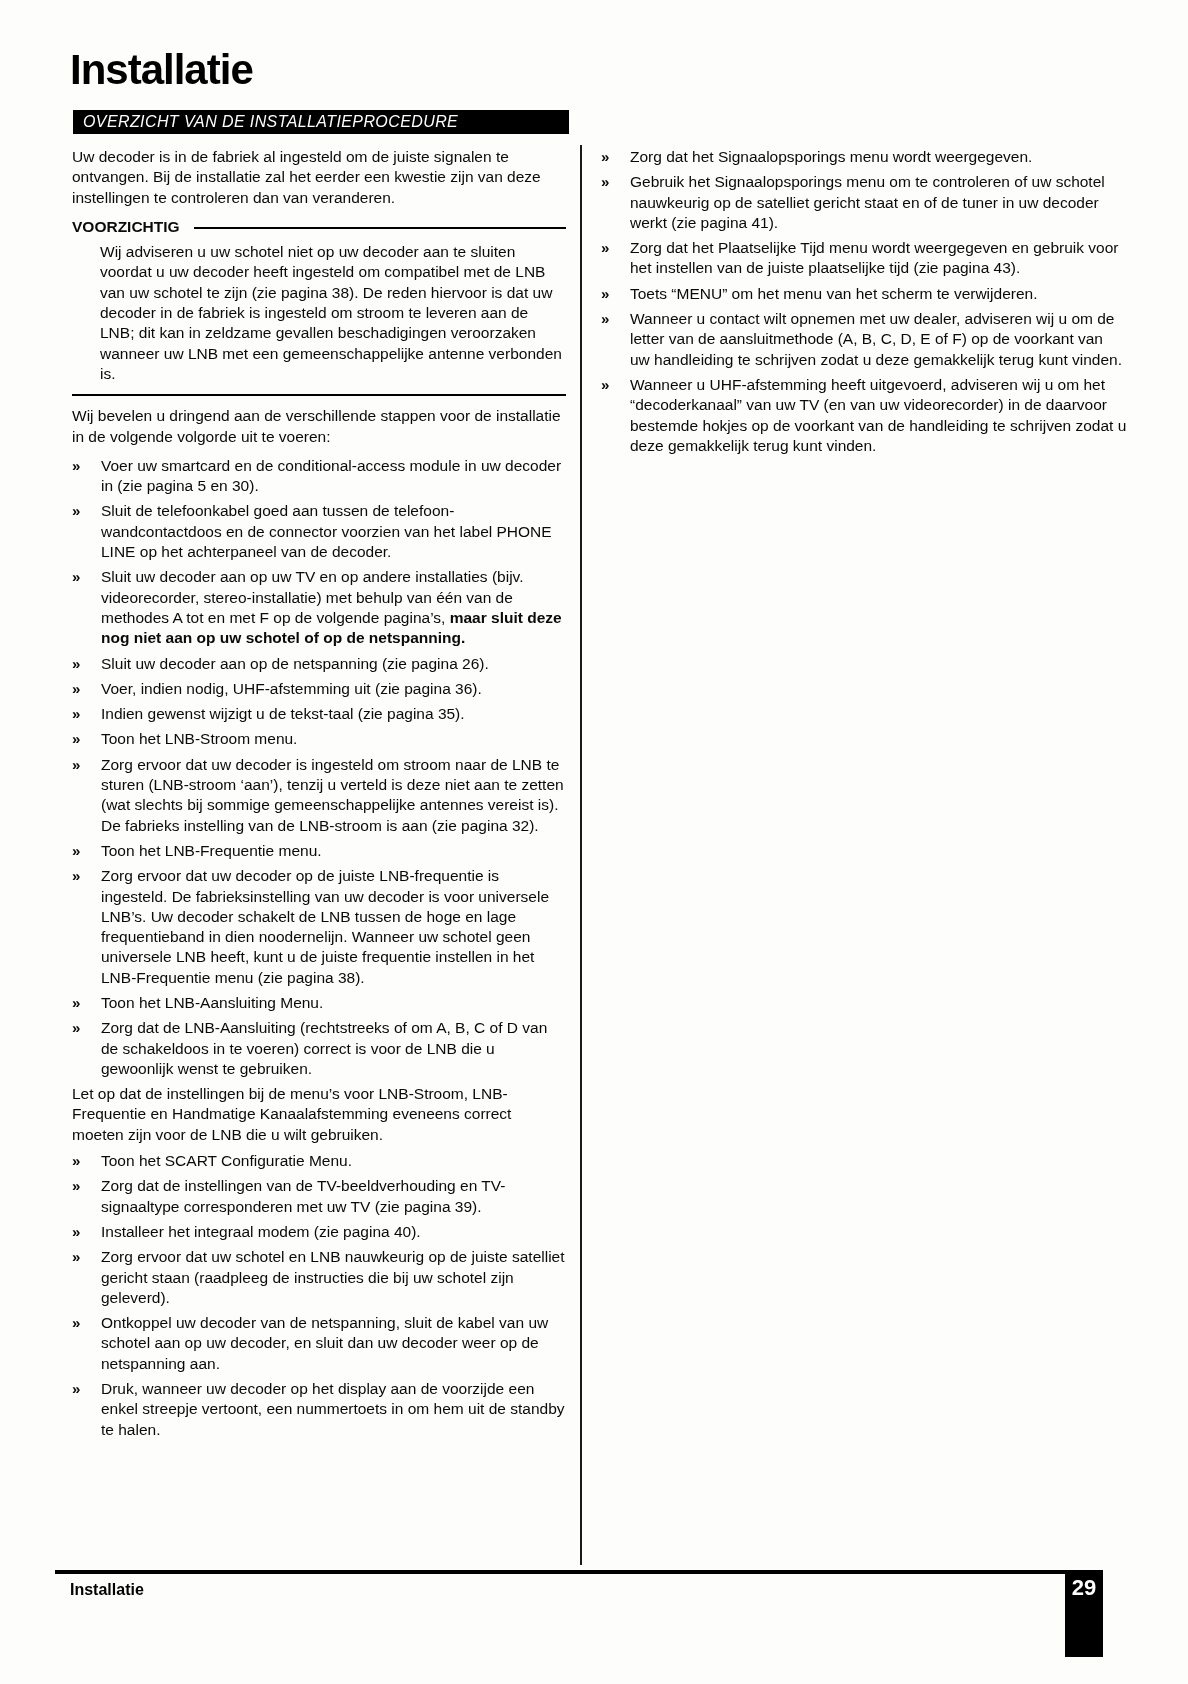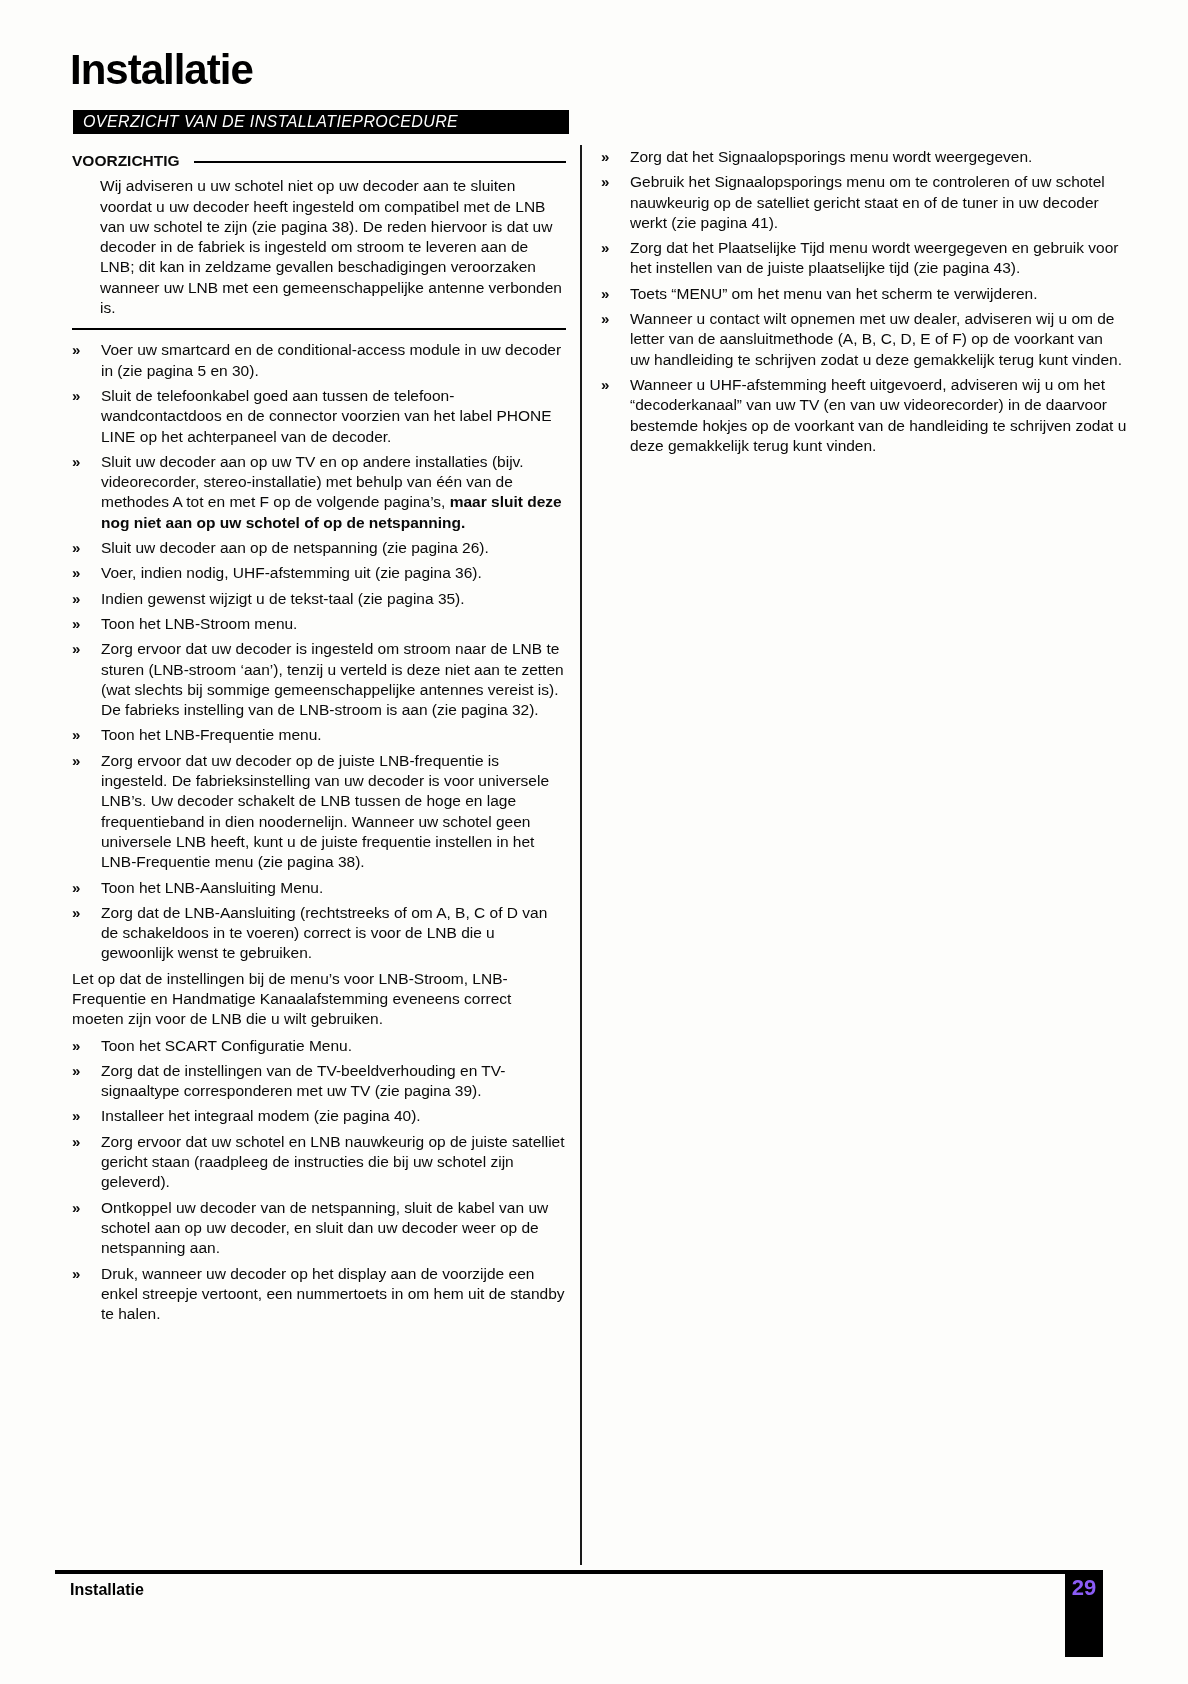--- a/index.html
+++ b/index.html
@@ -62,50 +62,52 @@
   .footer-rule{
     position:absolute;left:55px;top:1570px;width:1048px;height:4px;
     background:#000;
   }
   .footer-label{
     position:absolute;left:70px;top:1581px;
     font-size:16px;font-weight:bold;color:#000;
   }
   .page-box{
     position:absolute;left:1065px;top:1574px;width:38px;height:83px;
-    background:#000;color:#8b5cf6;
+    background:#000;color:#ffffff;
     display:flex;justify-content:center;align-items:flex-start;
     font-size:22px;font-weight:bold;padding-top:1px;box-sizing:border-box;
   }
 </style>
 </head>
 <body>
 
 <div class="page">
 
   <div class="title">Installatie</div>
 
   <div class="section-bar">
     <span>OVERZICHT VAN DE INSTALLATIEPROCEDURE</span>
   </div>
 
   <div class="col-divider"></div>
 
   <div class="col col-left">
+    <p>Uw decoder is in de fabriek al ingesteld om de juiste signalen te ontvangen. Bij de installatie zal het eerder een kwestie zijn van deze instellingen te controleren dan van veranderen.</p>
 
     <div class="caution-head">
       <span>VOORZICHTIG</span>
       <span class="rule"></span>
     </div>
     <div class="indent-block">
       <span>Wij adviseren u uw schotel niet op uw decoder aan te sluiten voordat u uw decoder heeft ingesteld om compatibel met de LNB van uw schotel te zijn (zie pagina 38). De reden hiervoor is dat uw decoder in de fabriek is ingesteld om stroom te leveren aan de LNB; dit kan in zeldzame gevallen beschadigingen veroorzaken wanneer uw LNB met een gemeenschappelijke antenne verbonden is.</span>
     </div>
 
     <hr class="hr">
 
+    <p>Wij bevelen u dringend aan de verschillende stappen voor de installatie in de volgende volgorde uit te voeren:</p>
 
     <ul class="bullets">
       <li class="bullet">
         <span class="mk">»</span>
         <span class="bt"><span>Voer uw smartcard en de conditional-access module in uw decoder in (zie pagina 5 en 30).</span></span>
       </li>
       <li class="bullet">
         <span class="mk">»</span>
         <span class="bt"><span>Sluit de telefoonkabel goed aan tussen de telefoon-wandcontactdoos en de connector voorzien van het label PHONE LINE op het achterpaneel van de decoder.</span></span>
       </li>

